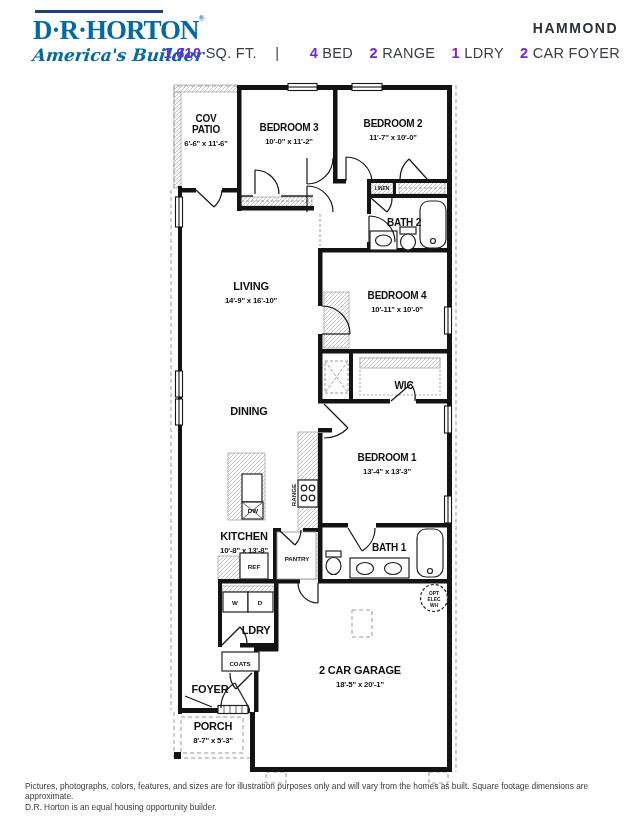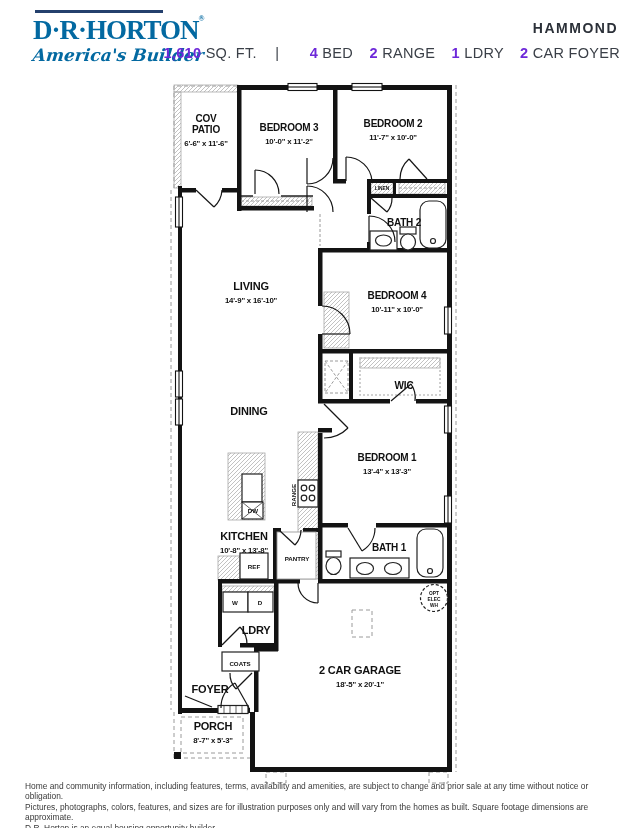--- a/index.html
+++ b/index.html
@@ -336,16 +336,15 @@
     <text class="rnl" x="360" y="674">2 CAR GARAGE</text>
     <text class="rd" x="360" y="687">18'-5" x 20'-1"</text>
 
     <text class="xs" x="434" y="595">OPT</text>
     <text class="xs" x="434" y="601">ELEC</text>
     <text class="xs" x="434" y="607">WH</text>
   </g>
 </svg>
 
 <div class="footer">
-  <p>Home and community information, including features, terms, availability and amenities, are subject to change and prior sale at any time without notice or obligation.</p>
   <p>Pictures, photographs, colors, features, and sizes are for illustration purposes only and will vary from the homes as built. Square footage dimensions are approximate.</p>
   <p>D.R. Horton is an equal housing opportunity builder.</p>
 </div>
 
 </body></html>

